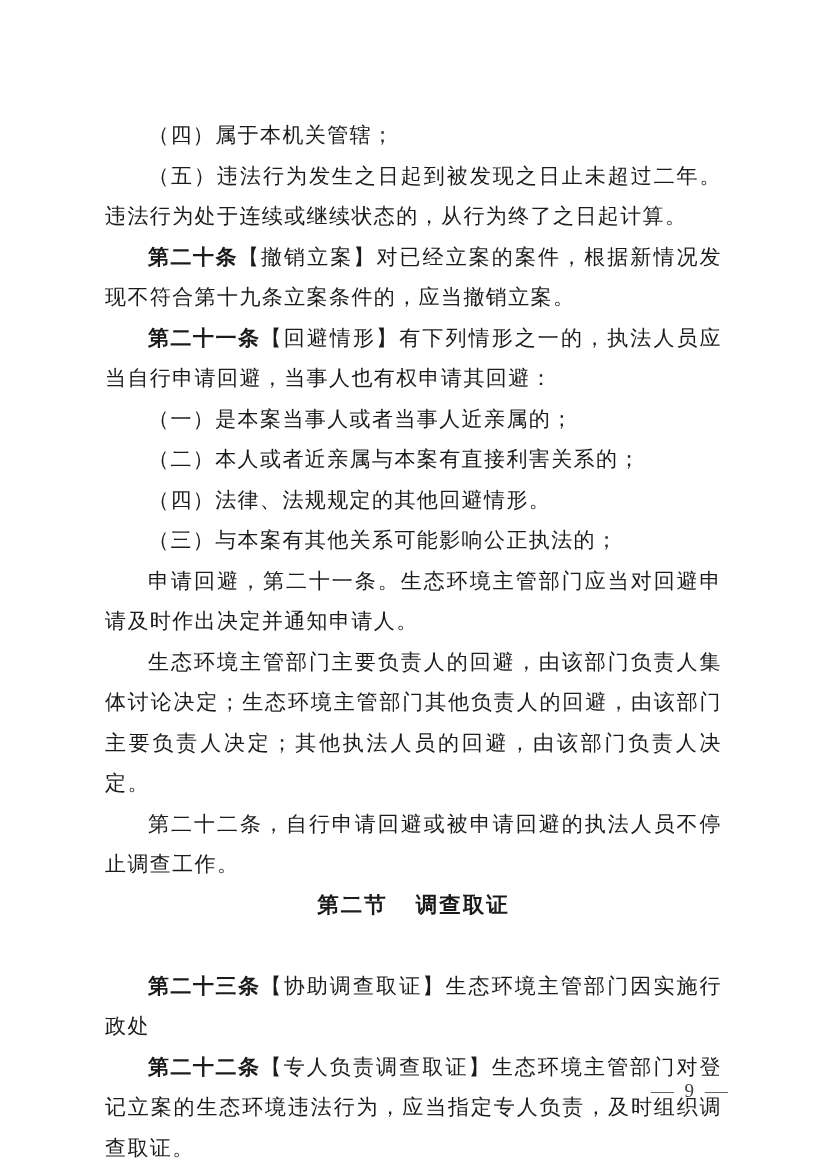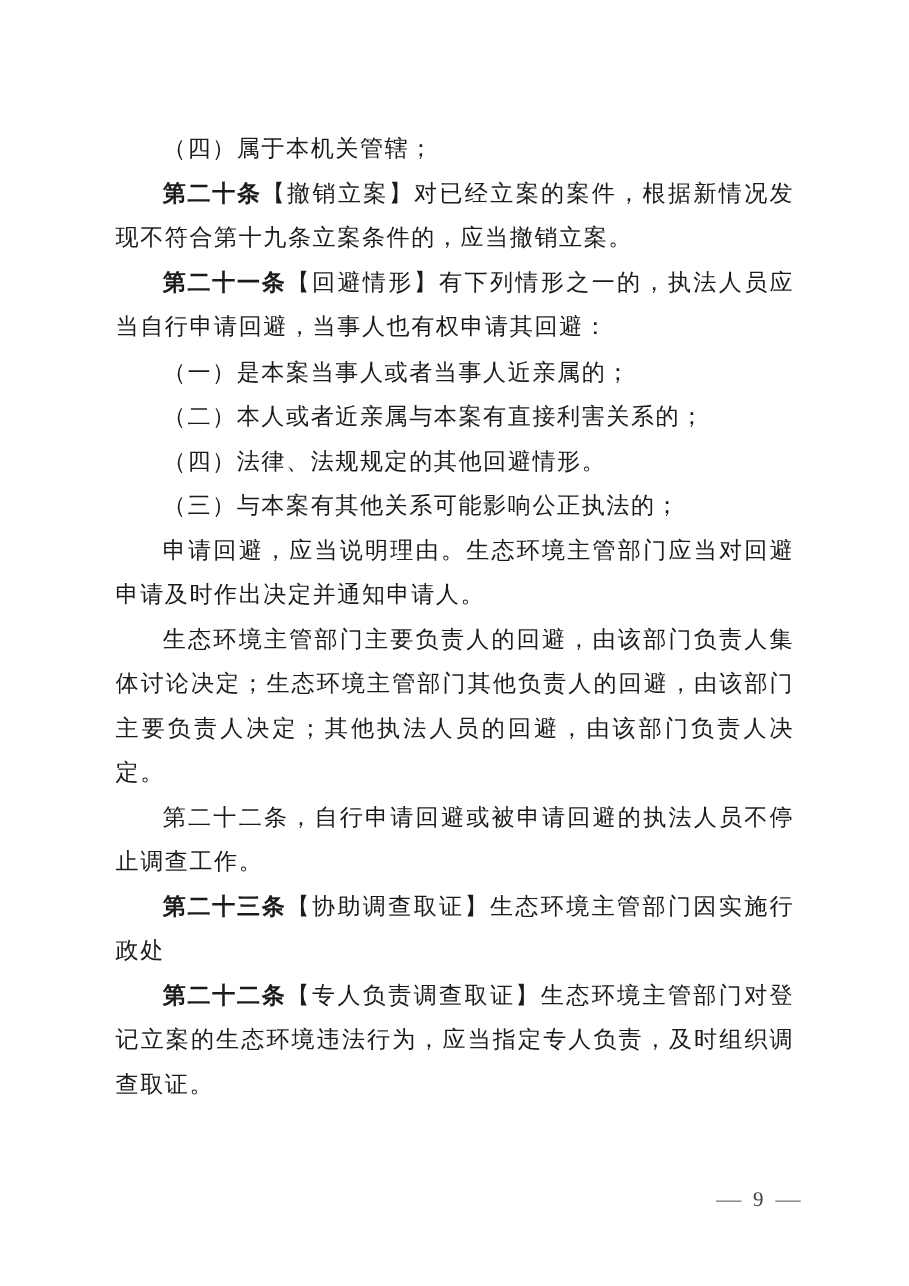--- a/index.html
+++ b/index.html
@@ -65,29 +65,31 @@
     display: inline-block;
   }
 </style>
 </head>
 <body>
 
 <div class="page">
 
   <div class="content" id="doc-content">
       <p class="para"><span>（四）属于本机关管辖；</span></p>
+      <p class="para"><span>（五）违法行为发生之日起到被发现之日止未超过二年。违法行为处于连续或继续状态的，从行为终了之日起计算。</span></p>
       <p class="para"><strong class="article-no">第二十条</strong><span>【撤销立案】对已经立案的案件，根据新情况发现不符合第十九条立案条件的，应当撤销立案。</span></p>
       <p class="para"><strong class="article-no">第二十一条</strong><span>【回避情形】有下列情形之一的，执法人员应当自行申请回避，当事人也有权申请其回避：</span></p>
       <p class="para"><span>（一）是本案当事人或者当事人近亲属的；</span></p>
       <p class="para"><span>（二）本人或者近亲属与本案有直接利害关系的；</span></p>
       <p class="para"><span>（四）法律、法规规定的其他回避情形。</span></p>
       <p class="para"><span>（三）与本案有其他关系可能影响公正执法的；</span></p>
-      <p class="para"><span>申请回避，应当说明理由。生态环境主管部门应当对回避申请及时作出决定并通知申请人。</span></p>
+      <p class="para"><span>申请回避，第二十一条。生态环境主管部门应当对回避申请及时作出决定并通知申请人。</span></p>
       <p class="para"><span>生态环境主管部门主要负责人的回避，由该部门负责人集体讨论决定；生态环境主管部门其他负责人的回避，由该部门主要负责人决定；其他执法人员的回避，由该部门负责人决定。</span></p>
       <p class="para"><span>第二十二条，自行申请回避或被申请回避的执法人员不停止调查工作。</span></p>
+      <h3 class="section-heading"><span>第二节</span><span class="heading-part2">调查取证</span></h3>
       <p class="para"><strong class="article-no">第二十三条</strong><span>【协助调查取证】生态环境主管部门因实施行政处</span></p>
       <p class="para"><strong class="article-no">第二十二条</strong><span>【专人负责调查取证】生态环境主管部门对登记立案的生态环境违法行为，应当指定专人负责，及时组织调查取证。</span></p>
     </div>
 
   <div class="footer">
     <span class="dash">—</span>
     <span class="num">9</span>
     <span class="dash">—</span>
   </div>
 

